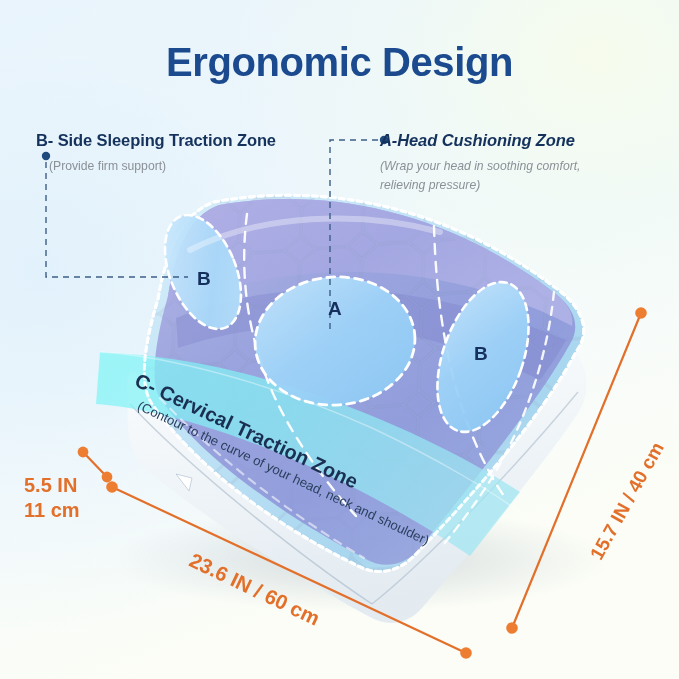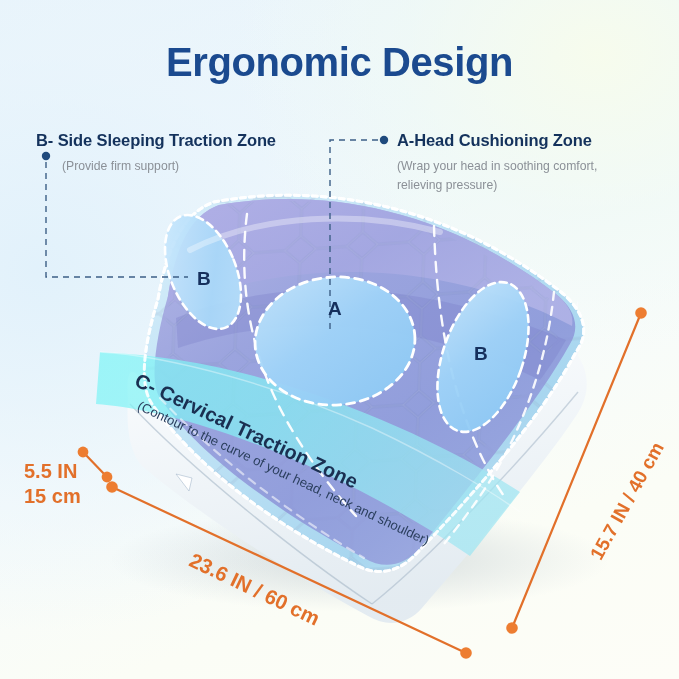--- a/index.html
+++ b/index.html
@@ -57,43 +57,43 @@
     letter-spacing: -0.1px;
   }
   .callout-sub {
     font-size: 12.2px;
     font-weight: 400;
     color: #8b9097;
     line-height: 1.55;
   }
 
   #callout-b { left: 36px; top: 131px; }
-  #callout-b .callout-sub { margin-top: 7px; margin-left: 26px; }
-
-  #callout-a { left: 397px; top: 131px; }
+  #callout-b .callout-sub { margin-top: 7px; margin-left: 13px; }
+
+  #callout-a { left: 380px; top: 131px; font-style: italic; }
   #callout-a .callout-sub { margin-top: 7px; width: 215px; }
 
   .zone-letter {
     position: absolute;
     font-size: 19px;
     font-weight: 700;
     color: #16305d;
     font-family: "Liberation Sans", sans-serif;
   }
 
   
   .dim-label {
     position: absolute;
     color: #e2702a;
     font-weight: 700;
     font-family: "Liberation Sans", sans-serif;
     white-space: nowrap;
   }
   #dim-thickness {
-    left: 24px; top: 459px;
+    left: 24px; top: 473px;
     font-size: 20px;
     line-height: 1.25;
   }
   #dim-width {
     left: 196px; top: 548px;
     font-size: 20.5px;
     transform: rotate(25.5deg);
     transform-origin: 0 0;
   }
   #dim-depth {
@@ -367,21 +367,21 @@
     <div class="zone-letter" style="left:328px; top:298px;">A</div>
     <div class="zone-letter" style="left:474px; top:343px;">B</div>
 
     <div id="zone-c-block">
       <div id="zone-c-title">C- Cervical Traction Zone</div>
       <div id="zone-c-sub">(Contour to the curve of your head, neck and shoulder)</div>
     </div>
 
     <div class="dim-label" id="dim-thickness">
       <div>5.5 IN</div>
-      <div>15 cm</div>
+      <div>11 cm</div>
     </div>
 
     <div class="dim-label" id="dim-width">23.6 IN / 60 cm</div>
 
     <div class="dim-label" id="dim-depth">15.7 IN / 40 cm</div>
 
   </div>
 </div>
 
 </body></html>

